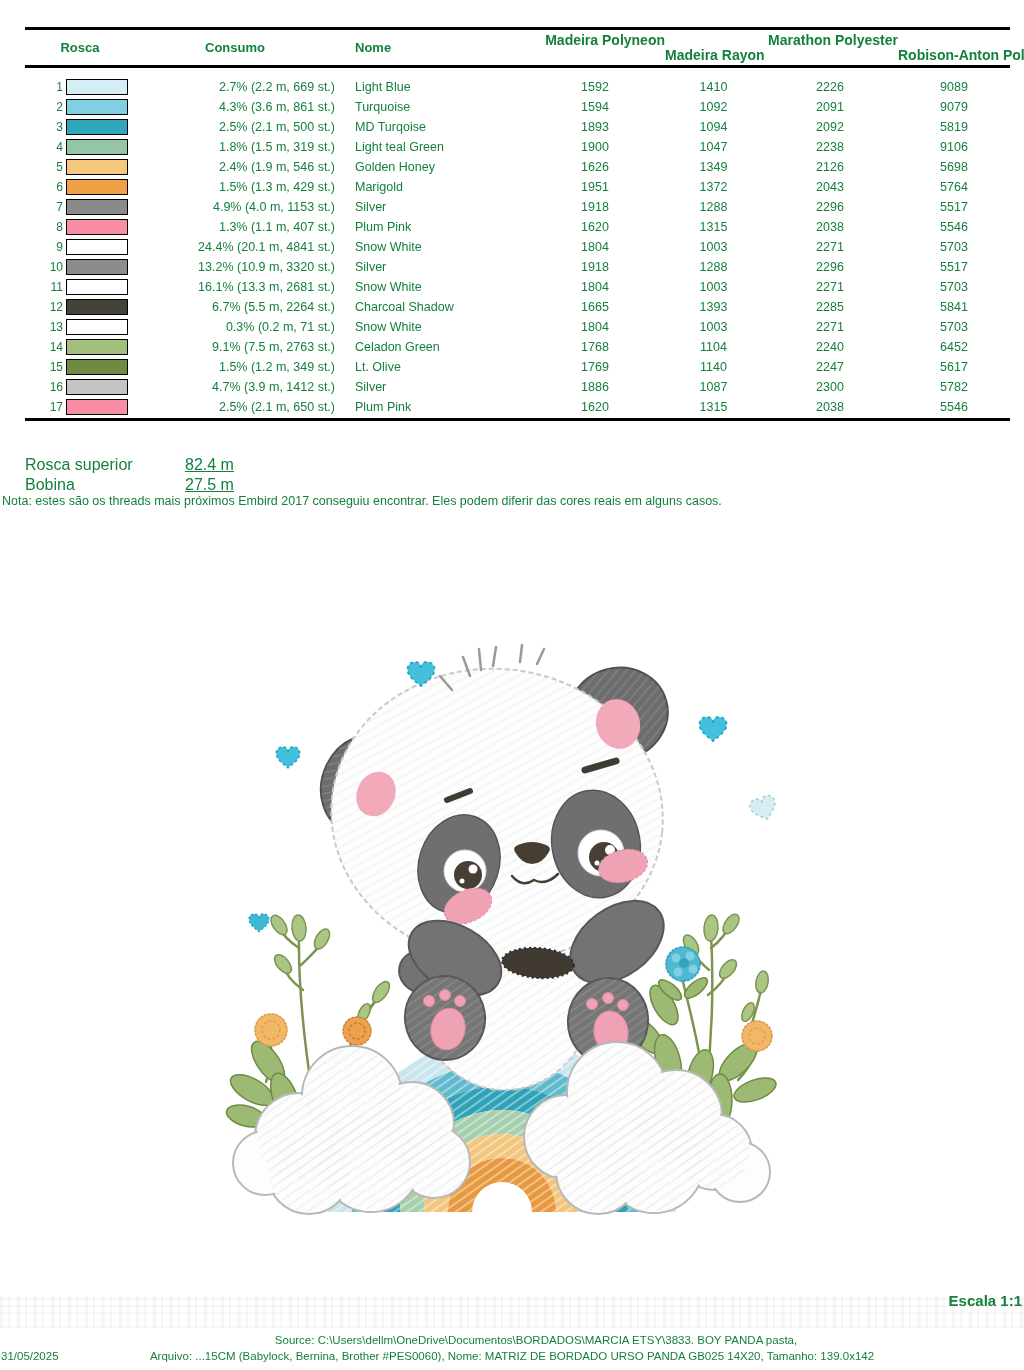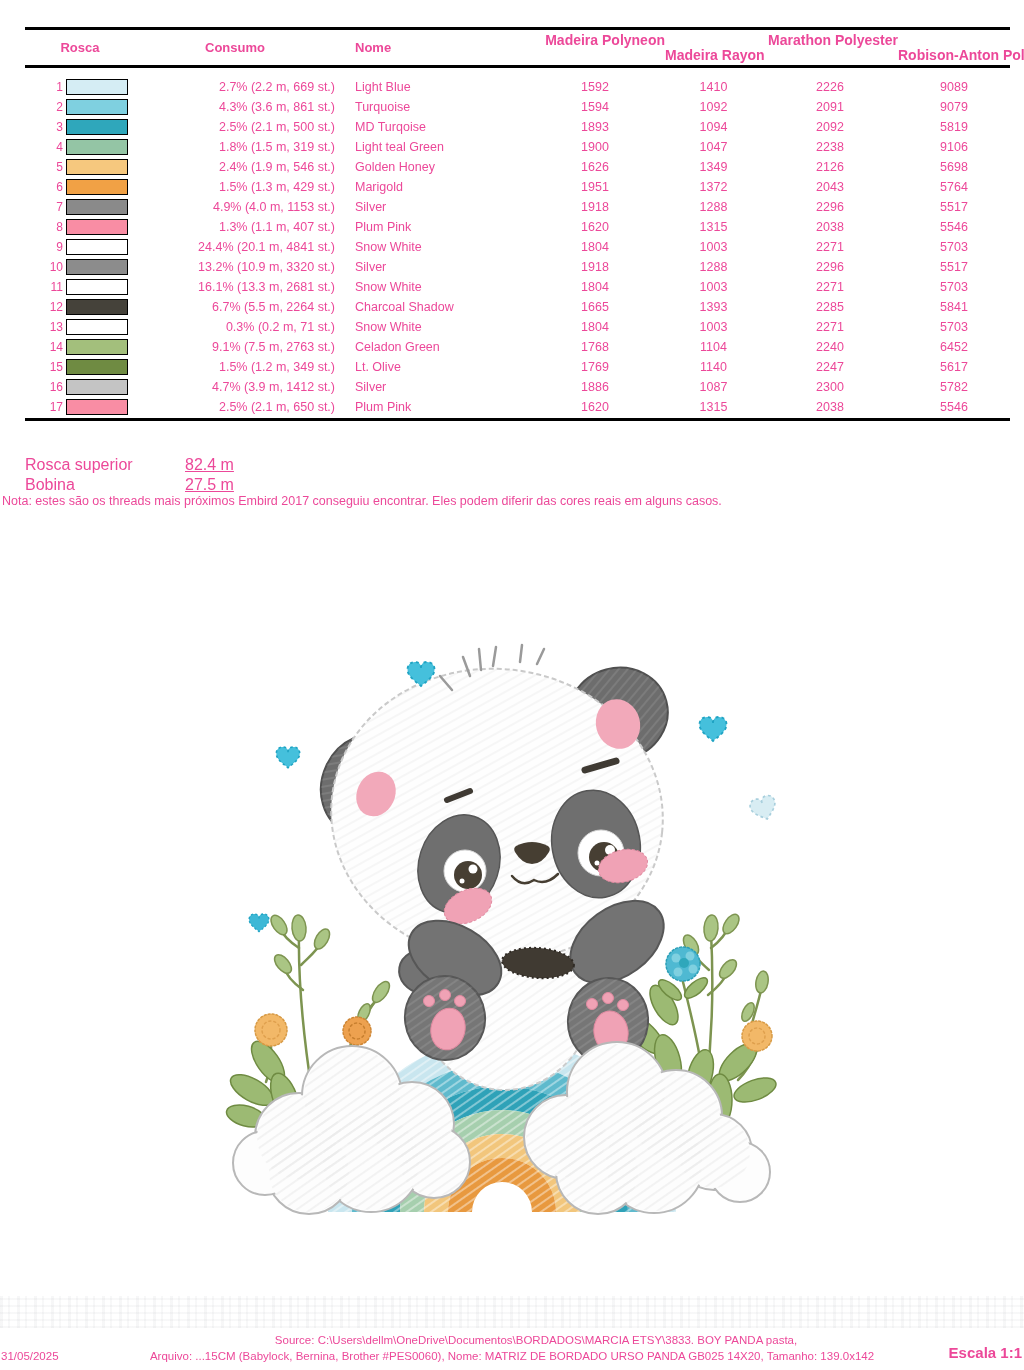--- a/index.html
+++ b/index.html
@@ -1,19 +1,19 @@
 <!DOCTYPE html>
 <html><head>
 <meta charset="utf-8">
 <style>
   * { margin:0; padding:0; box-sizing:border-box; }
   html,body { background:#fff; }
   .sheet {
     position:relative; width:1024px; height:1370px; background:#ffffff;
-    font-family:"Liberation Sans", sans-serif; color:#ec4899; overflow:hidden;
+    font-family:"Liberation Sans", sans-serif; color:#15803d; overflow:hidden;
   }
   
   .thread-table { position:absolute; left:25px; top:27px; width:985px; }
   .tt-grid { display:grid; grid-template-columns:40px 70px 200px 190px 140px 97px 136px 112px; }
   .tt-header {
     border-top:3px solid #000; border-bottom:3px solid #000;
     padding:2px 0 3px; grid-template-rows:15px 15px;
   }
   .h-main { font-weight:bold; font-size:13px; grid-row:1/3; align-self:center; }
   .h-rosca { grid-column:1/3; text-align:center; }
@@ -35,21 +35,21 @@
   .table-bottom-rule { position:absolute; left:25px; top:418px; width:985px; border-top:3px solid #000; }
   
   .summary { position:absolute; left:25px; top:455px; font-size:16px; line-height:20px;text-decoration:underline; }
   .summary .lbl { display:inline-block; width:160px; }
   
   .note { position:absolute; left:2px; top:494px; font-size:12.5px; }
   
   .footer-source { position:absolute; left:0; right:0; top:1334px; text-align:center; font-size:11.5px;padding-left:48px; }
   .footer-date { position:absolute; left:1px; top:1350px; font-size:11.5px; }
   .footer-file { position:absolute; left:0; right:0; top:1350px; text-align:center; font-size:11.5px; }
-  .footer-scale { position:absolute; right:2px; top:1344px; font-size:15px; font-weight:bold; }
+  .footer-scale { position:absolute; right:2px; top:1292px; font-size:15px; font-weight:bold; }
   .watermark {
     position:absolute; left:0; top:1296px; width:1024px; height:32px;
     background-image:
       repeating-linear-gradient(90deg, rgba(110,115,125,.06) 0 3px, transparent 3px 8px, rgba(110,115,125,.05) 8px 10px, transparent 10px 17px),
       repeating-linear-gradient(0deg, rgba(110,115,125,.05) 0 2px, transparent 2px 7px);
   }
   .design-svg { position:absolute; left:0; top:630px; }
 </style>
 </head>
 <body>

